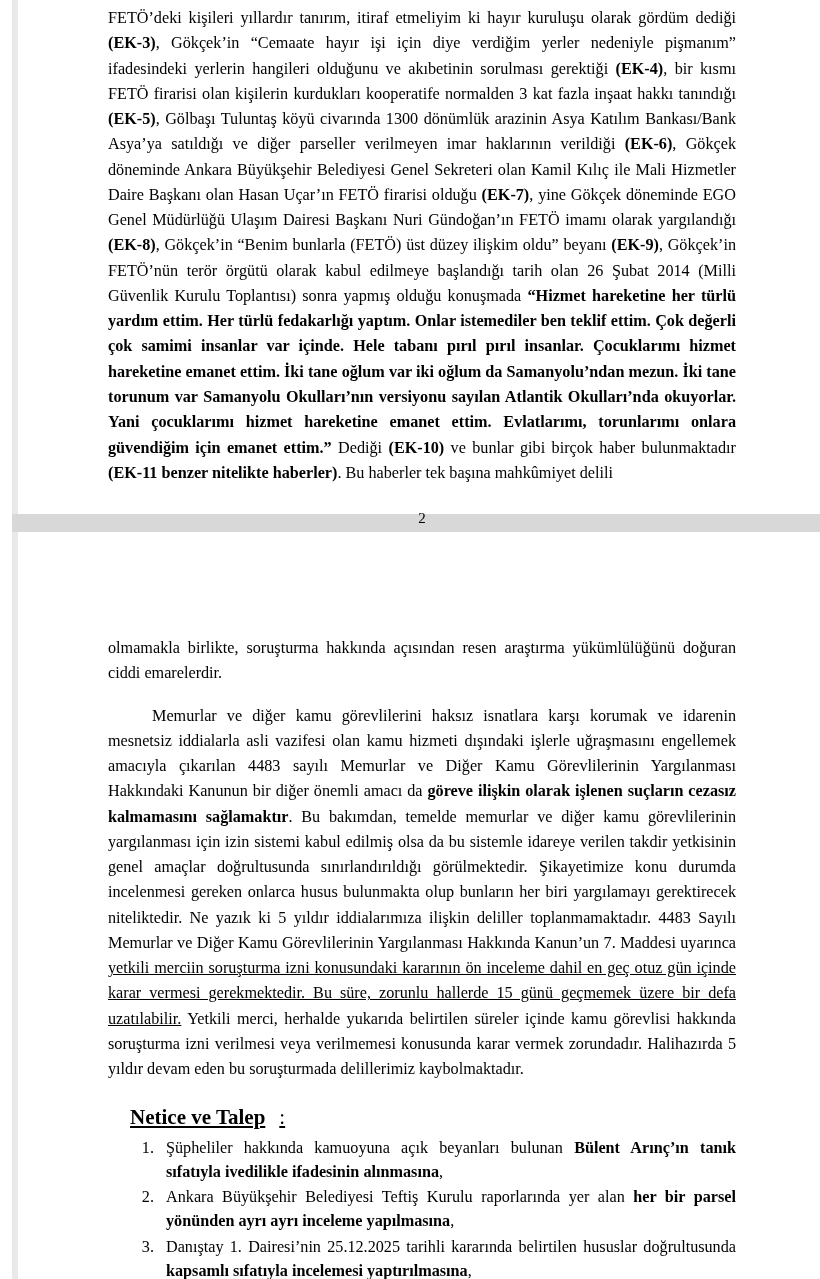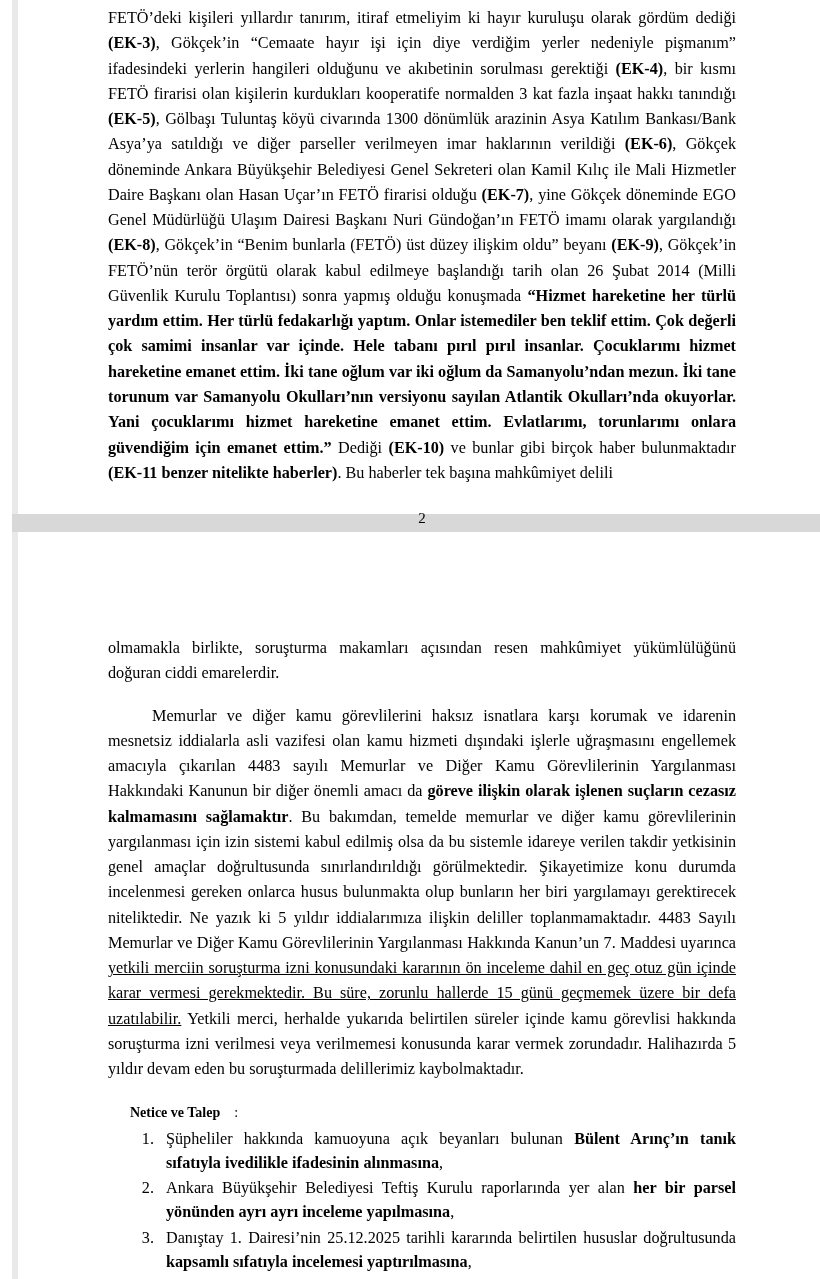--- a/index.html
+++ b/index.html
@@ -62,22 +62,23 @@
     font-size: 15px;
     margin-top: 24px;
   }
   .indent { text-indent: 44px; }
   .spacer-lg { height: 104px; }
   .spacer-sm { height: 17px; }
   .u { text-decoration: underline; }
 
   .notice-head {
     margin: 22px 0 6px 22px;
-    font-size: 14px;
+    font-size: 21px;
     font-weight: bold;
+    text-decoration: underline;
   }
   .notice-head .colon {
     font-weight: normal;
     padding-left: 14px;
   }
   ol.demands {
     margin: 0;
     padding-left: 50px;
     font-size: 16.2px;
     line-height: 1.5;
@@ -102,21 +103,21 @@
     <p class="body-text pg1-top">FETÖ’deki kişileri yıllardır tanırım, itiraf etmeliyim ki hayır kuruluşu olarak gördüm dediği <b>(EK-3)</b>, Gökçek’in “Cemaate hayır işi için diye verdiğim yerler nedeniyle pişmanım” ifadesindeki yerlerin hangileri olduğunu ve akıbetinin sorulması gerektiği <b>(EK-4)</b>, bir kısmı FETÖ firarisi olan kişilerin kurdukları kooperatife normalden 3 kat fazla inşaat hakkı tanındığı <b>(EK-5)</b>, Gölbaşı Tuluntaş köyü civarında 1300 dönümlük arazinin Asya Katılım Bankası/Bank Asya’ya satıldığı ve diğer parseller verilmeyen imar haklarının verildiği <b>(EK-6)</b>, Gökçek döneminde Ankara Büyükşehir Belediyesi Genel Sekreteri olan Kamil Kılıç ile Mali Hizmetler Daire Başkanı olan Hasan Uçar’ın FETÖ firarisi olduğu <b>(EK-7)</b>, yine Gökçek döneminde EGO Genel Müdürlüğü Ulaşım Dairesi Başkanı Nuri Gündoğan’ın FETÖ imamı olarak yargılandığı <b>(EK-8)</b>, Gökçek’in “Benim bunlarla (FETÖ) üst düzey ilişkim oldu” beyanı <b>(EK-9)</b>, Gökçek’in FETÖ’nün terör örgütü olarak kabul edilmeye başlandığı tarih olan 26 Şubat 2014 (Milli Güvenlik Kurulu Toplantısı) sonra yapmış olduğu konuşmada <b>“Hizmet hareketine her türlü yardım ettim. Her türlü fedakarlığı yaptım. Onlar istemediler ben teklif ettim. Çok değerli çok samimi insanlar var içinde. Hele tabanı pırıl pırıl insanlar. Çocuklarımı hizmet hareketine emanet ettim. İki tane oğlum var iki oğlum da Samanyolu’ndan mezun. İki tane torunum var Samanyolu Okulları’nın versiyonu sayılan Atlantik Okulları’nda okuyorlar. Yani çocuklarımı hizmet hareketine emanet ettim. Evlatlarımı, torunlarımı onlara güvendiğim için emanet ettim.”</b> Dediği <b>(EK-10)</b> ve bunlar gibi birçok haber bulunmaktadır <b>(EK-11 benzer nitelikte haberler)</b>. Bu haberler tek başına mahkûmiyet delili</p>
     <div class="page-number">2</div>
   </div>
 
   <div class="page-gap"></div>
 
   <div class="page page-two">
     <div class="side-shade-left"></div>
     <div class="side-shade-right"></div>
     <div class="spacer-lg"></div>
-    <p class="body-text">olmamakla birlikte, soruşturma makamları açısından resen mahkûmiyet yükümlülüğünü doğuran ciddi emarelerdir.</p>
+    <p class="body-text">olmamakla birlikte, soruşturma hakkında açısından resen araştırma yükümlülüğünü doğuran ciddi emarelerdir.</p>
     <div class="spacer-sm"></div>
     <p class="body-text indent">Memurlar ve diğer kamu görevlilerini haksız isnatlara karşı korumak ve idarenin mesnetsiz iddialarla asli vazifesi olan kamu hizmeti dışındaki işlerle uğraşmasını engellemek amacıyla çıkarılan 4483 sayılı Memurlar ve Diğer Kamu Görevlilerinin Yargılanması Hakkındaki Kanunun bir diğer önemli amacı da <b>göreve ilişkin olarak işlenen suçların cezasız kalmamasını sağlamaktır</b>. Bu bakımdan, temelde memurlar ve diğer kamu görevlilerinin yargılanması için izin sistemi kabul edilmiş olsa da bu sistemle idareye verilen takdir yetkisinin genel amaçlar doğrultusunda sınırlandırıldığı görülmektedir. Şikayetimize konu durumda incelenmesi gereken onlarca husus bulunmakta olup bunların her biri yargılamayı gerektirecek niteliktedir. Ne yazık ki 5 yıldır iddialarımıza ilişkin deliller toplanmamaktadır. 4483 Sayılı Memurlar ve Diğer Kamu Görevlilerinin Yargılanması Hakkında Kanun’un 7. Maddesi uyarınca <span class="u">yetkili merciin soruşturma izni konusundaki kararının ön inceleme dahil en geç otuz gün içinde karar vermesi gerekmektedir. Bu süre, zorunlu hallerde 15 günü geçmemek üzere bir defa uzatılabilir.</span> Yetkili merci, herhalde yukarıda belirtilen süreler içinde kamu görevlisi hakkında soruşturma izni verilmesi veya verilmemesi konusunda karar vermek zorundadır. Halihazırda 5 yıldır devam eden bu soruşturmada delillerimiz kaybolmaktadır.</p>
     <div class="notice-head">
       <span>Netice ve Talep</span><span class="colon">:</span>
     </div>
     <ol class="demands">
         <li>Şüpheliler hakkında kamuoyuna açık beyanları bulunan <b>Bülent Arınç’ın tanık sıfatıyla ivedilikle ifadesinin alınmasına</b>,</li>
         <li>Ankara Büyükşehir Belediyesi Teftiş Kurulu raporlarında yer alan <b>her bir parsel yönünden ayrı ayrı inceleme yapılmasına</b>,</li>
         <li>Danıştay 1. Dairesi’nin 25.12.2025 tarihli kararında belirtilen hususlar doğrultusunda <b>kapsamlı sıfatıyla incelemesi yaptırılmasına</b>,</li>
         <li>Plan değişikliklerinin parçacıl nitelikte olup olmadığı ve ,</li>

